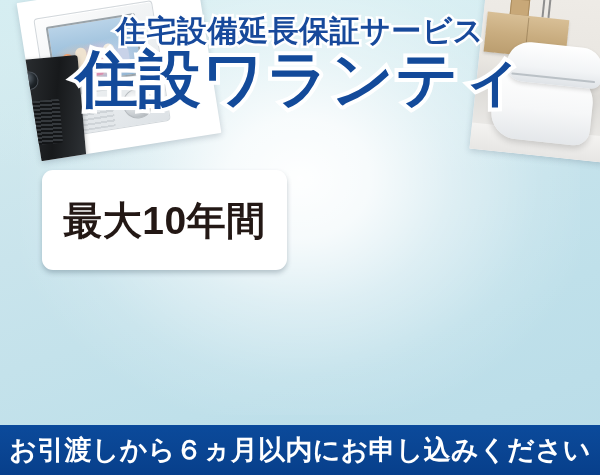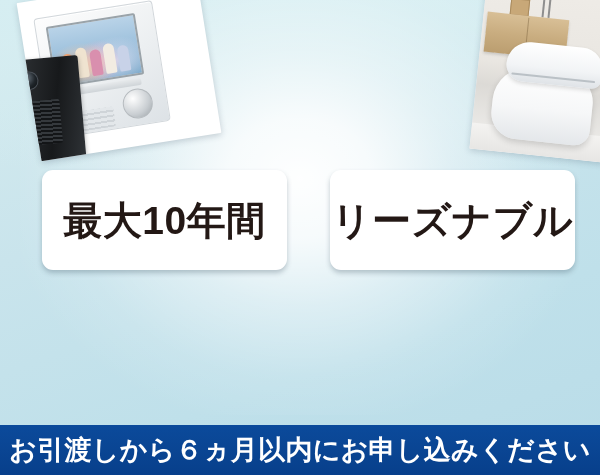--- a/index.html
+++ b/index.html
@@ -392,27 +392,28 @@
     <div class="stick"></div>
     <div class="stick2"></div>
     <div class="box1"></div>
     <div class="wallshelf"></div>
     <div class="floor"></div>
     <div class="bowl"></div>
     <div class="seat"></div>
     <div class="lidline"></div>
   </div>
 
+  <div class="headings">
+    <div id="subtitle">住宅設備延長保証サービス</div>
+    <div id="title">住設ワランティ</div>
+  </div>
 
   <div id="features">
     <div class="feature-box">
       <span class="feature-label">最大10年間</span>
     </div>
-    <div class="feature-box">
-      <span class="feature-label">リーズナブル</span>
-    </div>
   </div>
 
   <div id="cta-banner">
     <span id="cta-text">お引渡しから６ヵ月以内にお申し込みください</span>
   </div>
 
 </div>
 
 </body></html>

